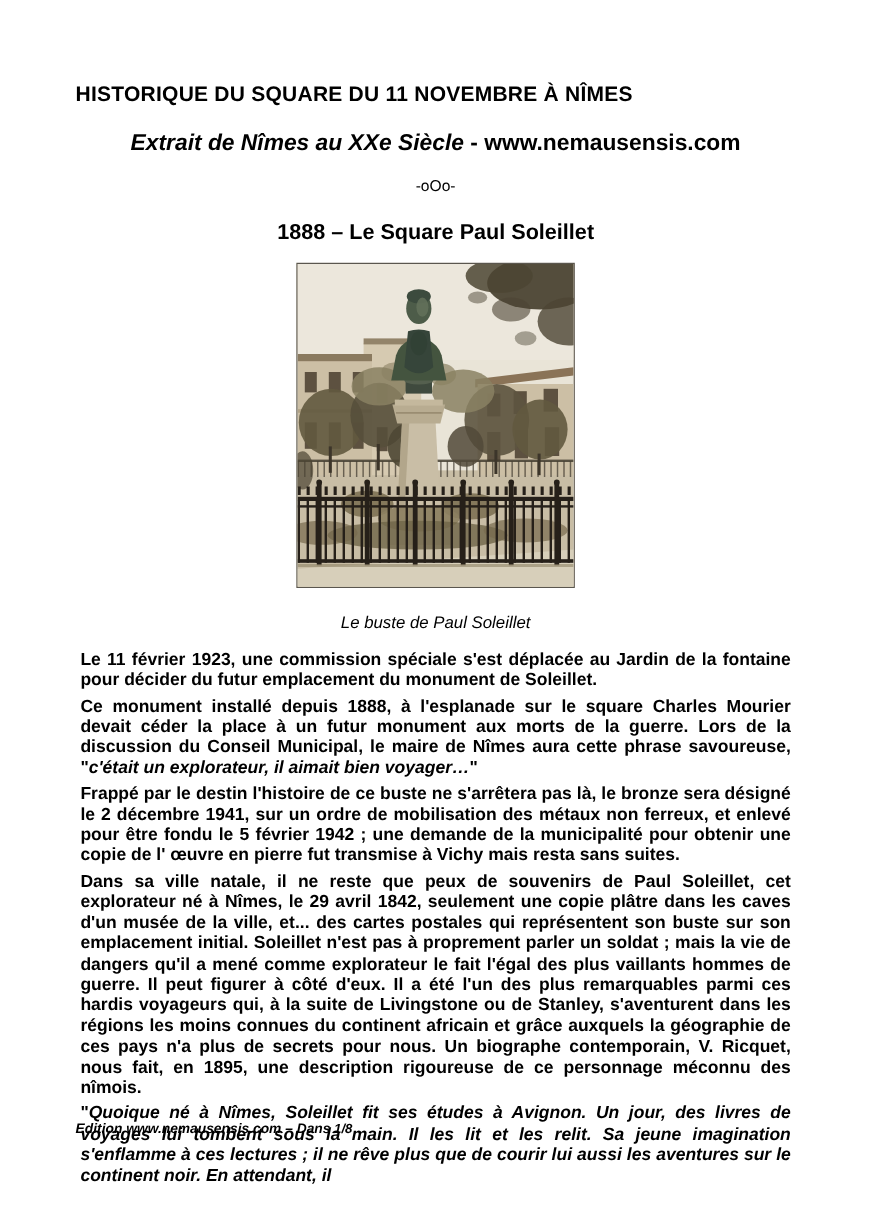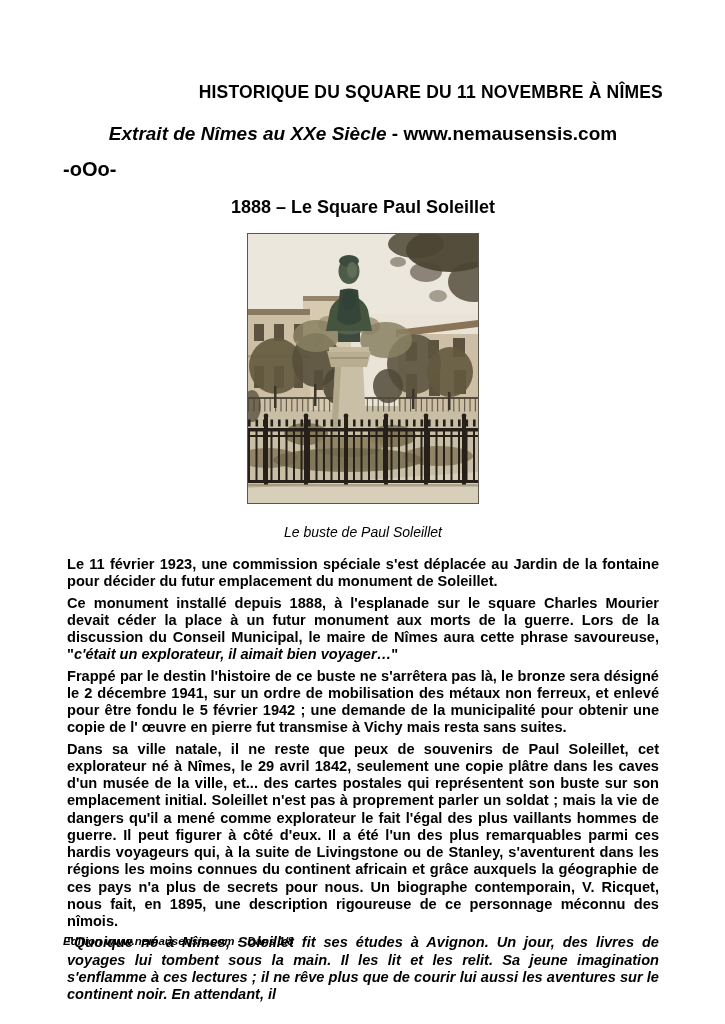--- a/index.html
+++ b/index.html
@@ -7,30 +7,30 @@
     width: 725px; height: 1024px;
     background: #ffffff;
     color: #000;
     font-family: "Liberation Sans", sans-serif;
     position: relative;
     overflow: hidden;
   }
   .page { padding: 68px 62px 0 63px; box-sizing: border-box; }
 
   .doc-title {
-    font-size: 17.5px; font-weight: bold; text-align: right;
-    margin: 14px 0 0 0; letter-spacing: 0.2px; line-height: 20px;
+    font-size: 17.5px; font-weight: bold; text-align: left;
+    margin: 0 0 0 0; letter-spacing: 0.2px; line-height: 20px;
   }
   .doc-subtitle {
     font-size: 19px; font-weight: bold; text-align: center;
     margin-top: 23px; line-height: 17px;
   }
   .doc-subtitle .it { font-style: italic; }
   .doc-separator {
-    font-size: 20px; font-weight: bold; text-align: left;
+    font-size: 13px; font-weight: normal; text-align: center;
     margin-top: 19px; line-height: 16px;
   }
   .section-title {
     font-size: 18px; font-weight: bold; text-align: center;
     margin: 19px 0 0 0; line-height: 22px;
   }
 
   figure.photo-figure { margin: 15px 0 0 0; text-align: center; }
   .photo-frame {
     width: 230px; height: 269px; margin: 0 auto;

